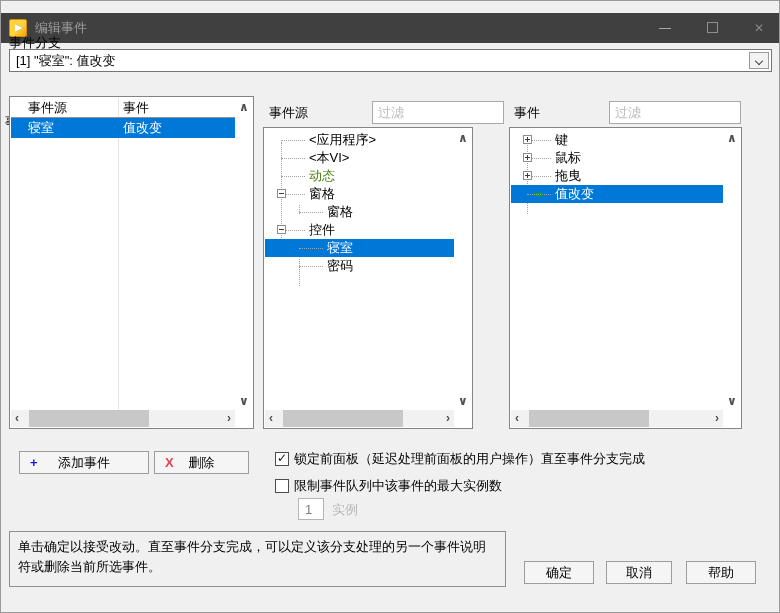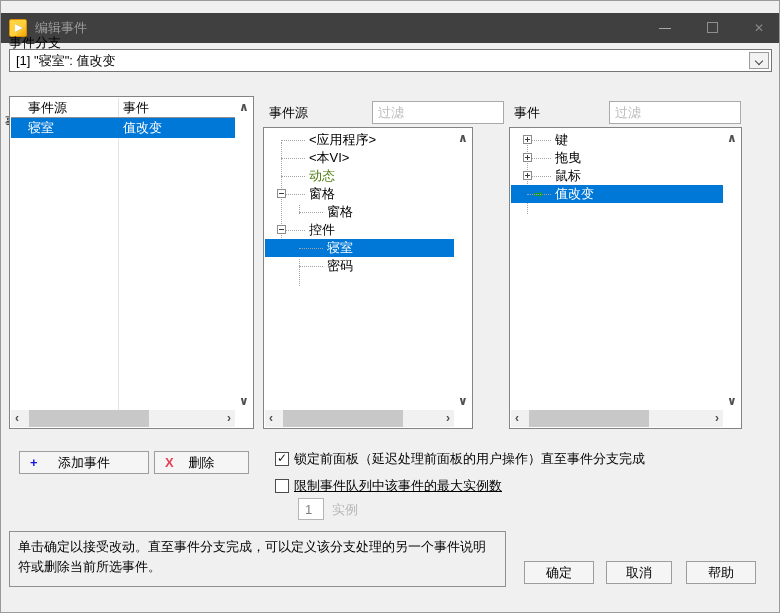--- a/index.html
+++ b/index.html
@@ -199,25 +199,25 @@
 <input class="filter" style="left: 608px; top: 100px;" placeholder="过滤">
 <div class="boxed" style="left:508px; top:126px; width:233px; height:302px;">
   <div class="tree-rows">
     <div class="trunk" style="left:16px; top:13px; height:72px;"></div>
     <div class="trow l1 hasexp">
       <span class="exp plus"></span>
       <span class="tlbl">键</span>
     </div>
     <div class="trow l1 hasexp">
       <span class="exp plus"></span>
+      <span class="tlbl">鼠标</span>
+    </div>
+    <div class="trow l1 hasexp">
+      <span class="exp plus"></span>
       <span class="tlbl">拖曳</span>
-    </div>
-    <div class="trow l1 hasexp">
-      <span class="exp plus"></span>
-      <span class="tlbl">鼠标</span>
     </div>
     <div class="trow l1 sel">
       <span class="garrow" style="color:#18a018;">⇒</span>
       <span class="tlbl">值改变</span>
     </div>
   </div>
   <div class="vsb">
     <span class="sb-arrow up">∧</span>
     <span class="sb-arrow down">∨</span>
   </div>
@@ -234,21 +234,21 @@
 </div>
 <div class="btn btn-del">
   <span class="btn-icon" style="color:#e34257;">X</span>
   <span>删除</span>
 </div>
 
 <span class="cb checked" style="left:274px; top:451px;"></span>
 <span class="cb-label" style="left:293px; top:450px;">锁定前面板（延迟处理前面板的用户操作）直至事件分支完成</span>
 
 <span class="cb" style="left:274px; top:478px;"></span>
-<span class="cb-label" style="left:293px; top:477px;text-decoration:underline;">限制事件队列中该事件的最大实例数</span>
+<span class="cb-label" style="left:293px; top:477px;">限制事件队列中该事件的最大实例数</span>
 
 <input class="inst-input" value="1" style="">
 <span class="inst-label">实例</span>
 
 <div class="desc">单击确定以接受改动。直至事件分支完成，可以定义该分支处理的另一个事件说明符或删除当前所选事件。</div>
 
 <div class="btn btn-ok">确定</div>
 <div class="btn btn-cancel">取消</div>
 <div class="btn btn-help">帮助</div>
 

